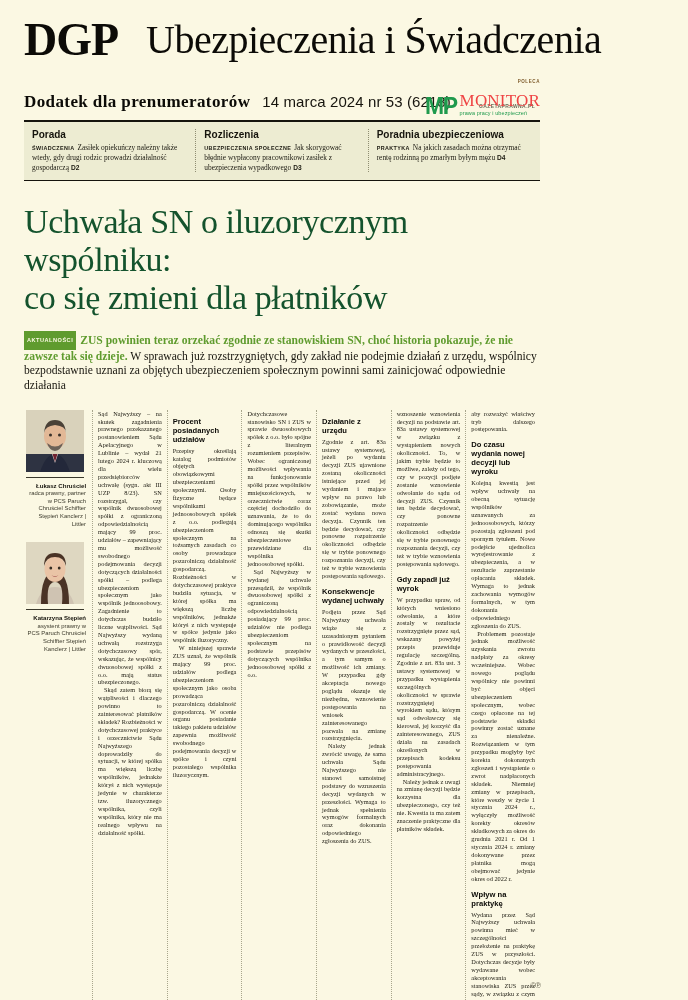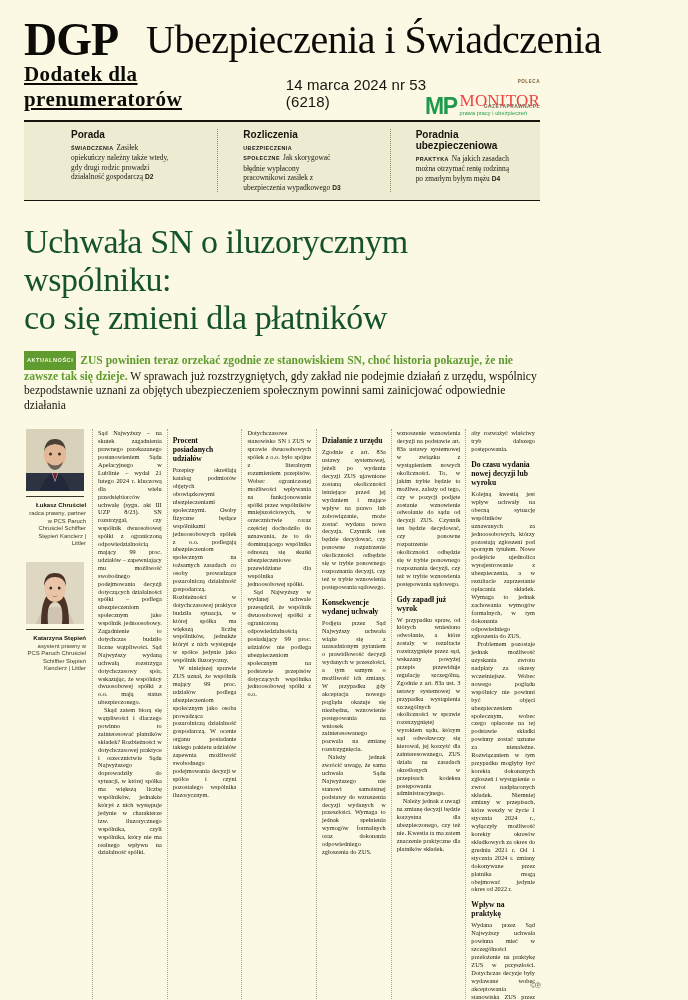--- a/index.html
+++ b/index.html
@@ -33,21 +33,21 @@
     line-height:44px;
     letter-spacing:-0.5px;
     color:#0c0b07;
     white-space:nowrap;
   }
 
   
   .submast{display:flex;align-items:flex-end;height:30px;margin-top:2px;position:relative;}
   .supplement{
     font-family:"Liberation Serif", serif;
-    font-weight:bold;font-size:21px;letter-spacing:.4px;color:#0c0b07;text-decoration:underline;
+    font-weight:bold;font-size:17px;letter-spacing:.4px;color:#0c0b07;
   }
   .issue{
     font-family:Liberation Sans, sans-serif;
     font-size:15px;margin-left:12px;color:#17150e;letter-spacing:.1px;
     padding-bottom:2px;
   }
   .gazurl{
     font-family:"Liberation Sans", sans-serif;
     font-size:5px;font-weight:bold;color:#6d6a58;letter-spacing:.4px;
     margin-left:28px;padding-bottom:3px;
@@ -77,24 +77,23 @@
   .rule-thick{height:2px;background:#16140d;margin-top:8px;}
 
   
   .teaserbar{
     background:#edecd2;
     display:flex;
     padding:7px 0 8px 0;
     border-bottom:1px solid #16140d;
   }
   .teaser{
-    padding:0 25px;
+    padding:0 8px;
     flex:1 1 0;
     position:relative;
-    margin-left:22px;
   }
   .teaser + .teaser{border-left:1px dotted #8f8d72;}
   .teaser-title{
     font-family:"Liberation Sans", sans-serif;
     font-weight:bold;font-size:10px;color:#16140d;margin-bottom:3px;letter-spacing:0;
   }
   .teaser-body{
     font-family:"Liberation Serif", serif;
     font-size:7.4px;line-height:9.4px;color:#1b1910;
   }
@@ -142,21 +141,21 @@
     padding:0 5px;
     box-sizing:border-box;
     overflow:hidden;
   }
   .col + .col{border-left:1px dotted #a8a68c;}
   .col-author{width:92px;padding-left:0;padding-right:6px;}
   .col-txt{width:99.2px;}
   .col p{margin:0 0 0 0;text-indent:0;}
   .col p + p{text-indent:6px;}
   .sub{
-    font-family:Liberation Serif, serif;
+    font-family:Liberation Sans, sans-serif;
     font-weight:bold;font-size:7.6px;line-height:9px;
     margin:7px 0 3px 0;text-align:left;color:#0c0b07;
   }
   .col p:first-child{text-indent:0;}
 
   
   .author{margin-bottom:14px;}
   .photo{
     width:58px;height:62px;margin:0 auto;
     background:linear-gradient(160deg,#cfc7ae 0%,#b7ae93 100%);

